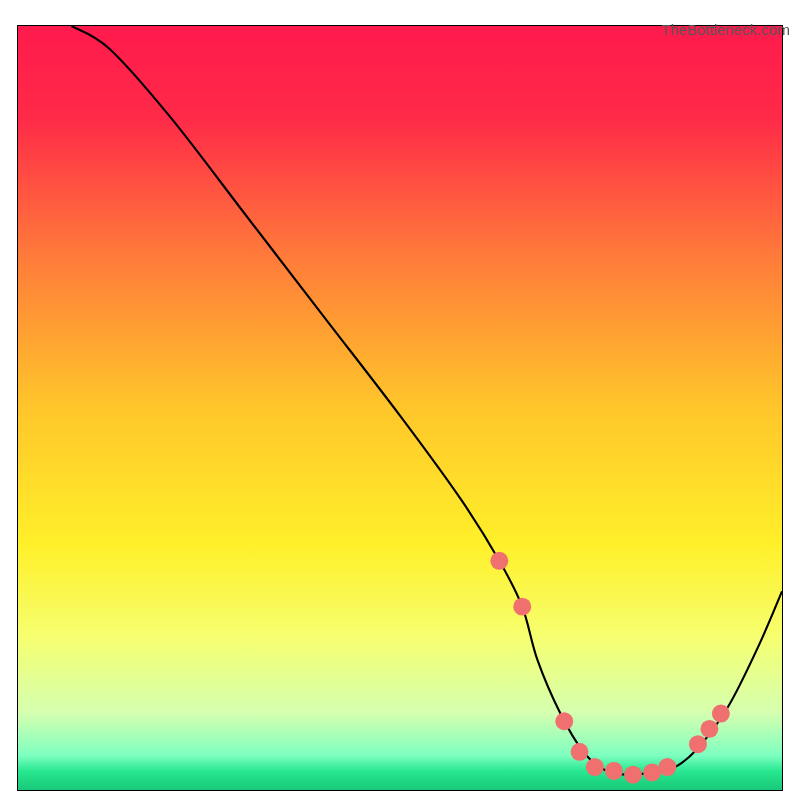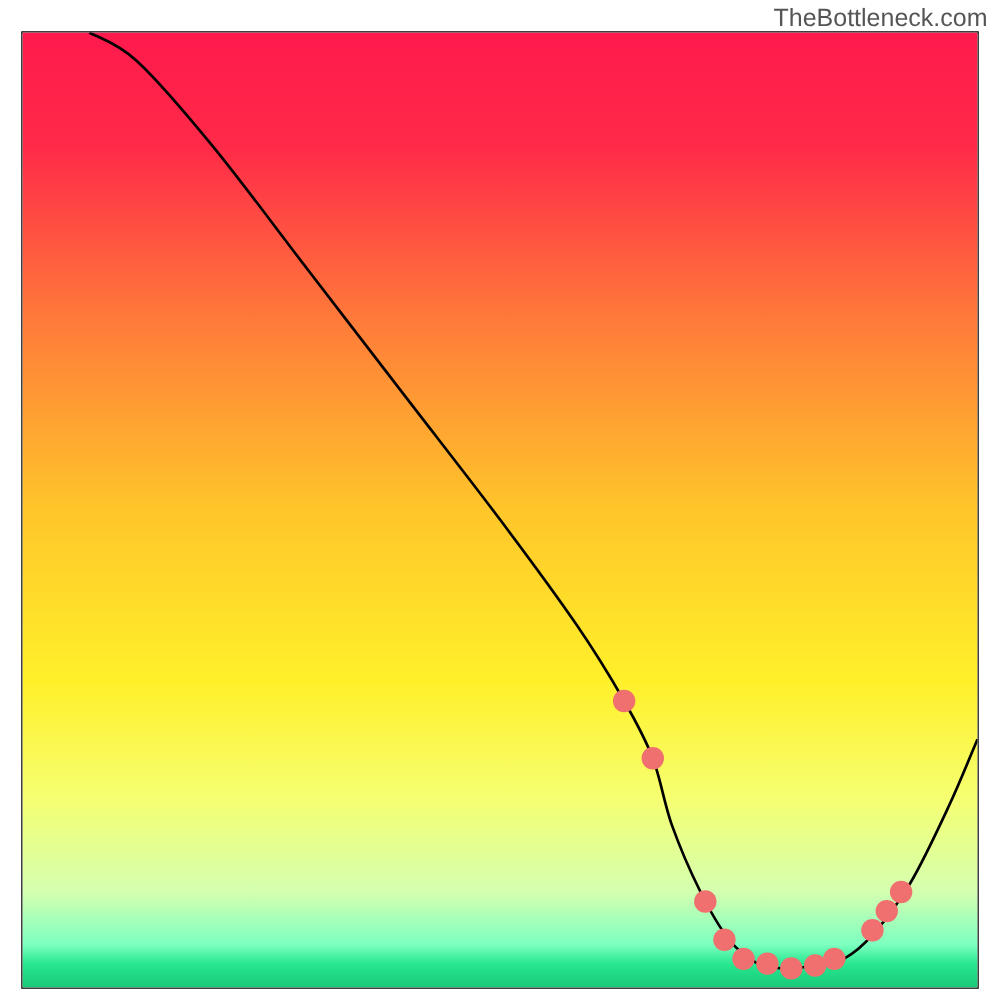--- a/index.html
+++ b/index.html
@@ -5,23 +5,23 @@
   * { margin: 0; padding: 0; box-sizing: border-box; }
   body {
     width: 800px;
     height: 800px;
     background: #fff;
     font-family: Arial, sans-serif;
     position: relative;
   }
   .watermark {
     position: absolute;
-    top: 4px;
+    top: 21px;
     right: 10px;
-    font-size: 20px;
+    font-size: 15px;
     color: #555;
     font-weight: 500;
     z-index: 10;
     text-align: center;
   }
   .plot {
     position: absolute;
     left: 17px;
     top: 25px;
     width: 766px;

